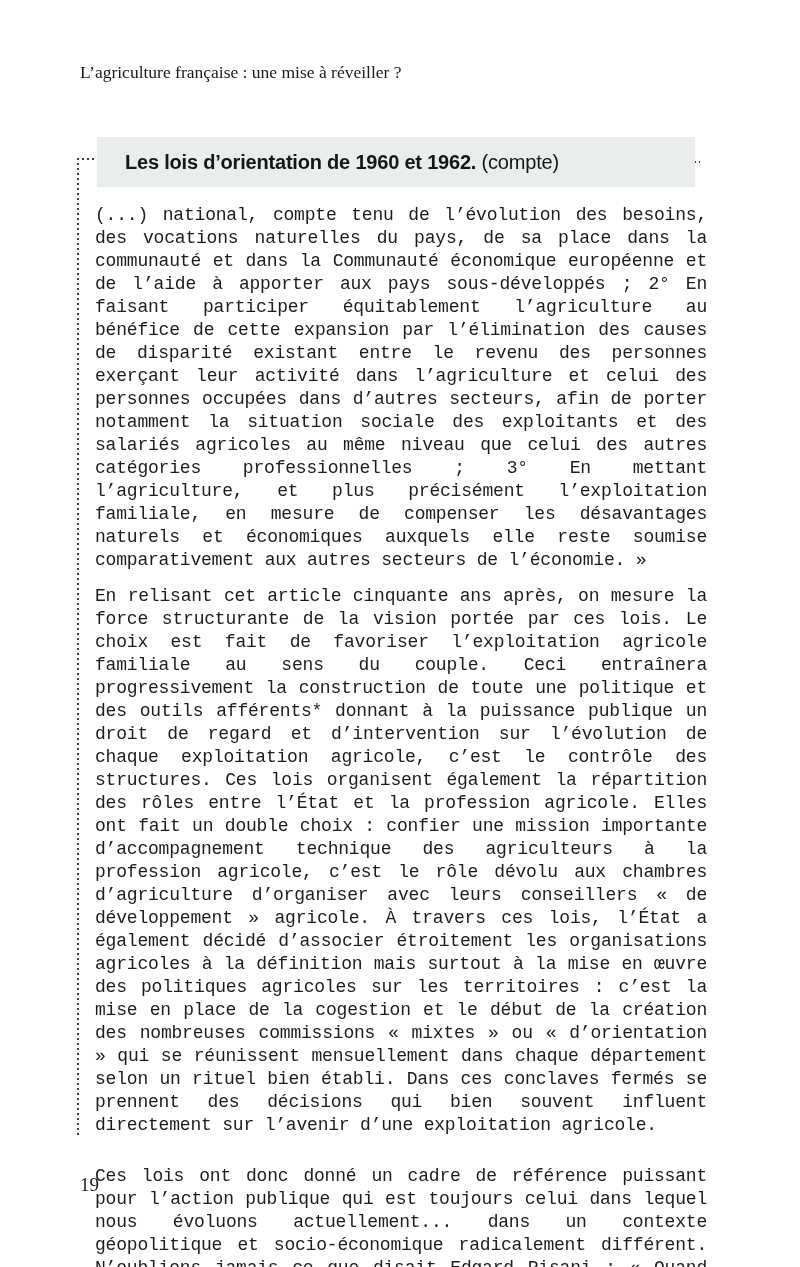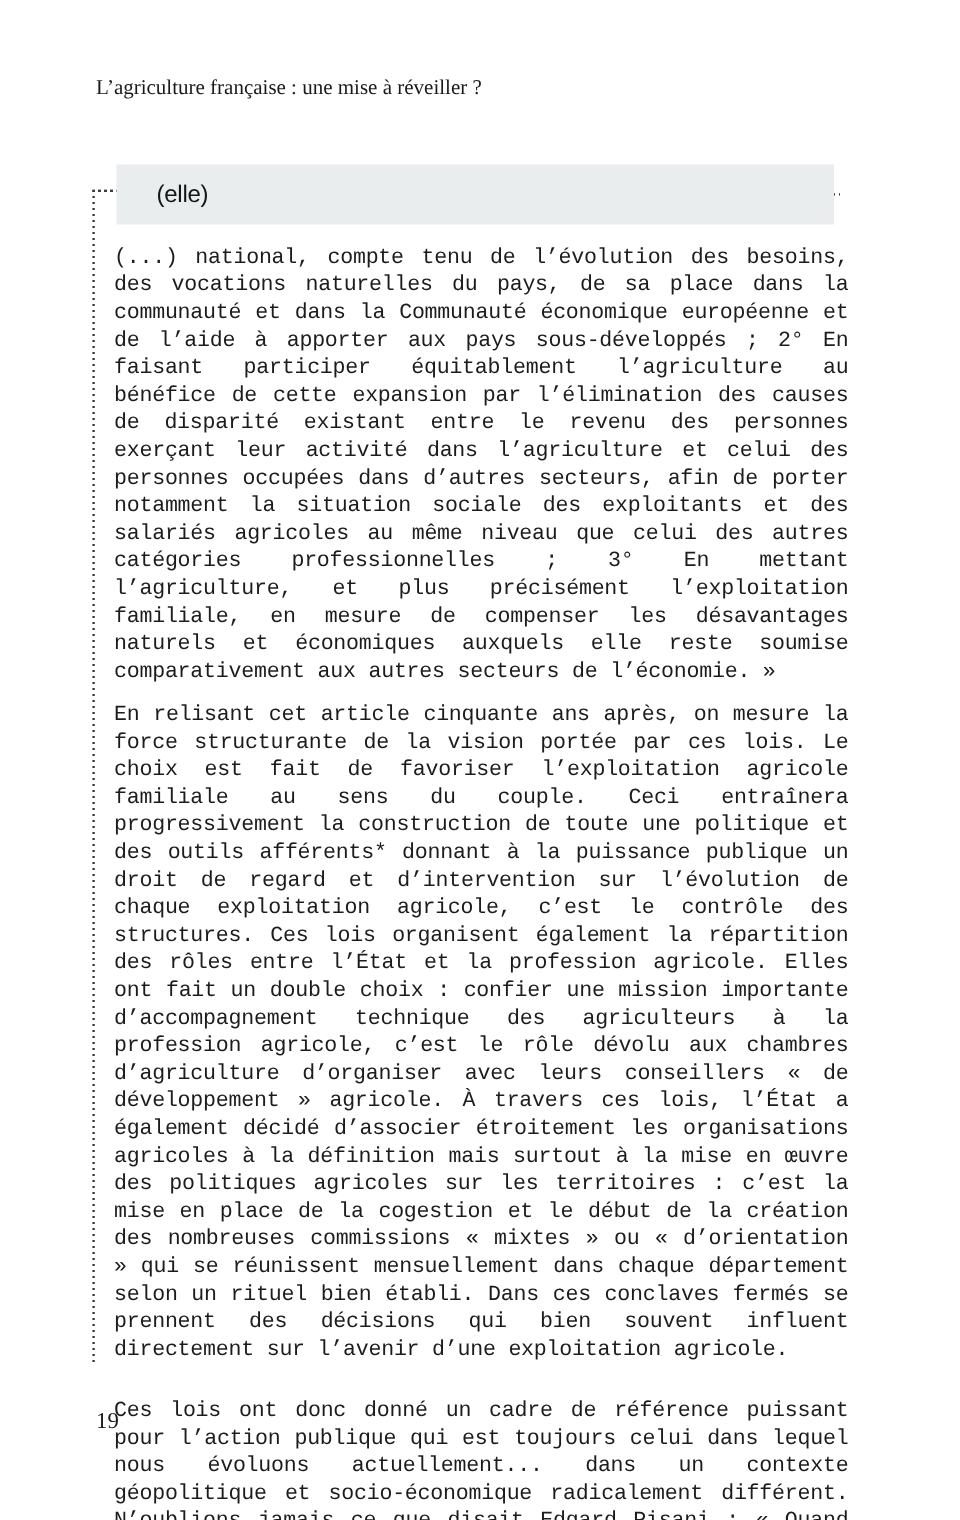--- a/index.html
+++ b/index.html
@@ -110,21 +110,22 @@
 </head>
 <body>
 
 <div class="running-head">L’agriculture française : une mise à réveiller ?</div>
 
 <div class="dotted-v"></div>
 <div class="dotted-h-left"></div>
 <div class="dotted-h-right"></div>
 
 <div class="title-box">
-    <span class="title-suffix"> (elle)</span>
+  <span class="title-bold">Les lois d’orientation de 1960 et 1962.</span>
+    <span class="title-suffix"> (compte)</span>
 </div>
 
 <div class="content">
   <p>(...) national, compte tenu de l’évolution des besoins, des vocations naturelles du pays, de sa place dans la communauté et dans la Communauté économique européenne et de l’aide à apporter aux pays sous-développés ; 2° En faisant participer équitablement l’agriculture au bénéfice de cette expansion par l’élimination des causes de disparité existant entre le revenu des personnes exerçant leur activité dans l’agriculture et celui des personnes occupées dans d’autres secteurs, afin de porter notamment la situation sociale des exploitants et des salariés agricoles au même niveau que celui des autres catégories professionnelles ; 3° En mettant l’agriculture, et plus précisément l’exploitation familiale, en mesure de compenser les désavantages naturels et économiques auxquels elle reste soumise comparativement aux autres secteurs de l’économie. »</p>
   <p>En relisant cet article cinquante ans après, on mesure la force structurante de la vision portée par ces lois. Le choix est fait de favoriser l’exploitation agricole familiale au sens du couple. Ceci entraînera progressivement la construction de toute une politique et des outils afférents* donnant à la puissance publique un droit de regard et d’intervention sur l’évolution de chaque exploitation agricole, c’est le contrôle des structures. Ces lois organisent également la répartition des rôles entre l’État et la profession agricole. Elles ont fait un double choix : confier une mission importante d’accompagnement technique des agriculteurs à la profession agricole, c’est le rôle dévolu aux chambres d’agriculture d’organiser avec leurs conseillers « de développement » agricole. À travers ces lois, l’État a également décidé d’associer étroitement les organisations agricoles à la définition mais surtout à la mise en œuvre des politiques agricoles sur les territoires : c’est la mise en place de la cogestion et le début de la création des nombreuses commissions « mixtes » ou « d’orientation » qui se réunissent mensuellement dans chaque département selon un rituel bien établi. Dans ces conclaves fermés se prennent des décisions qui bien souvent influent directement sur l’avenir d’une exploitation agricole.</p>
   <p>Ces lois ont donc donné un cadre de référence puissant pour l’action publique qui est toujours celui dans lequel nous évoluons actuellement... dans un contexte géopolitique et socio-économique radicalement différent. N’oublions jamais ce que disait Edgard Pisani : « Quand une politique a réussi c’est qu’elle a changé le monde, et puisque le monde a changé alors il faut changer de politique. »</p>
 </div>
 
 <div class="page-number">19</div>
 

